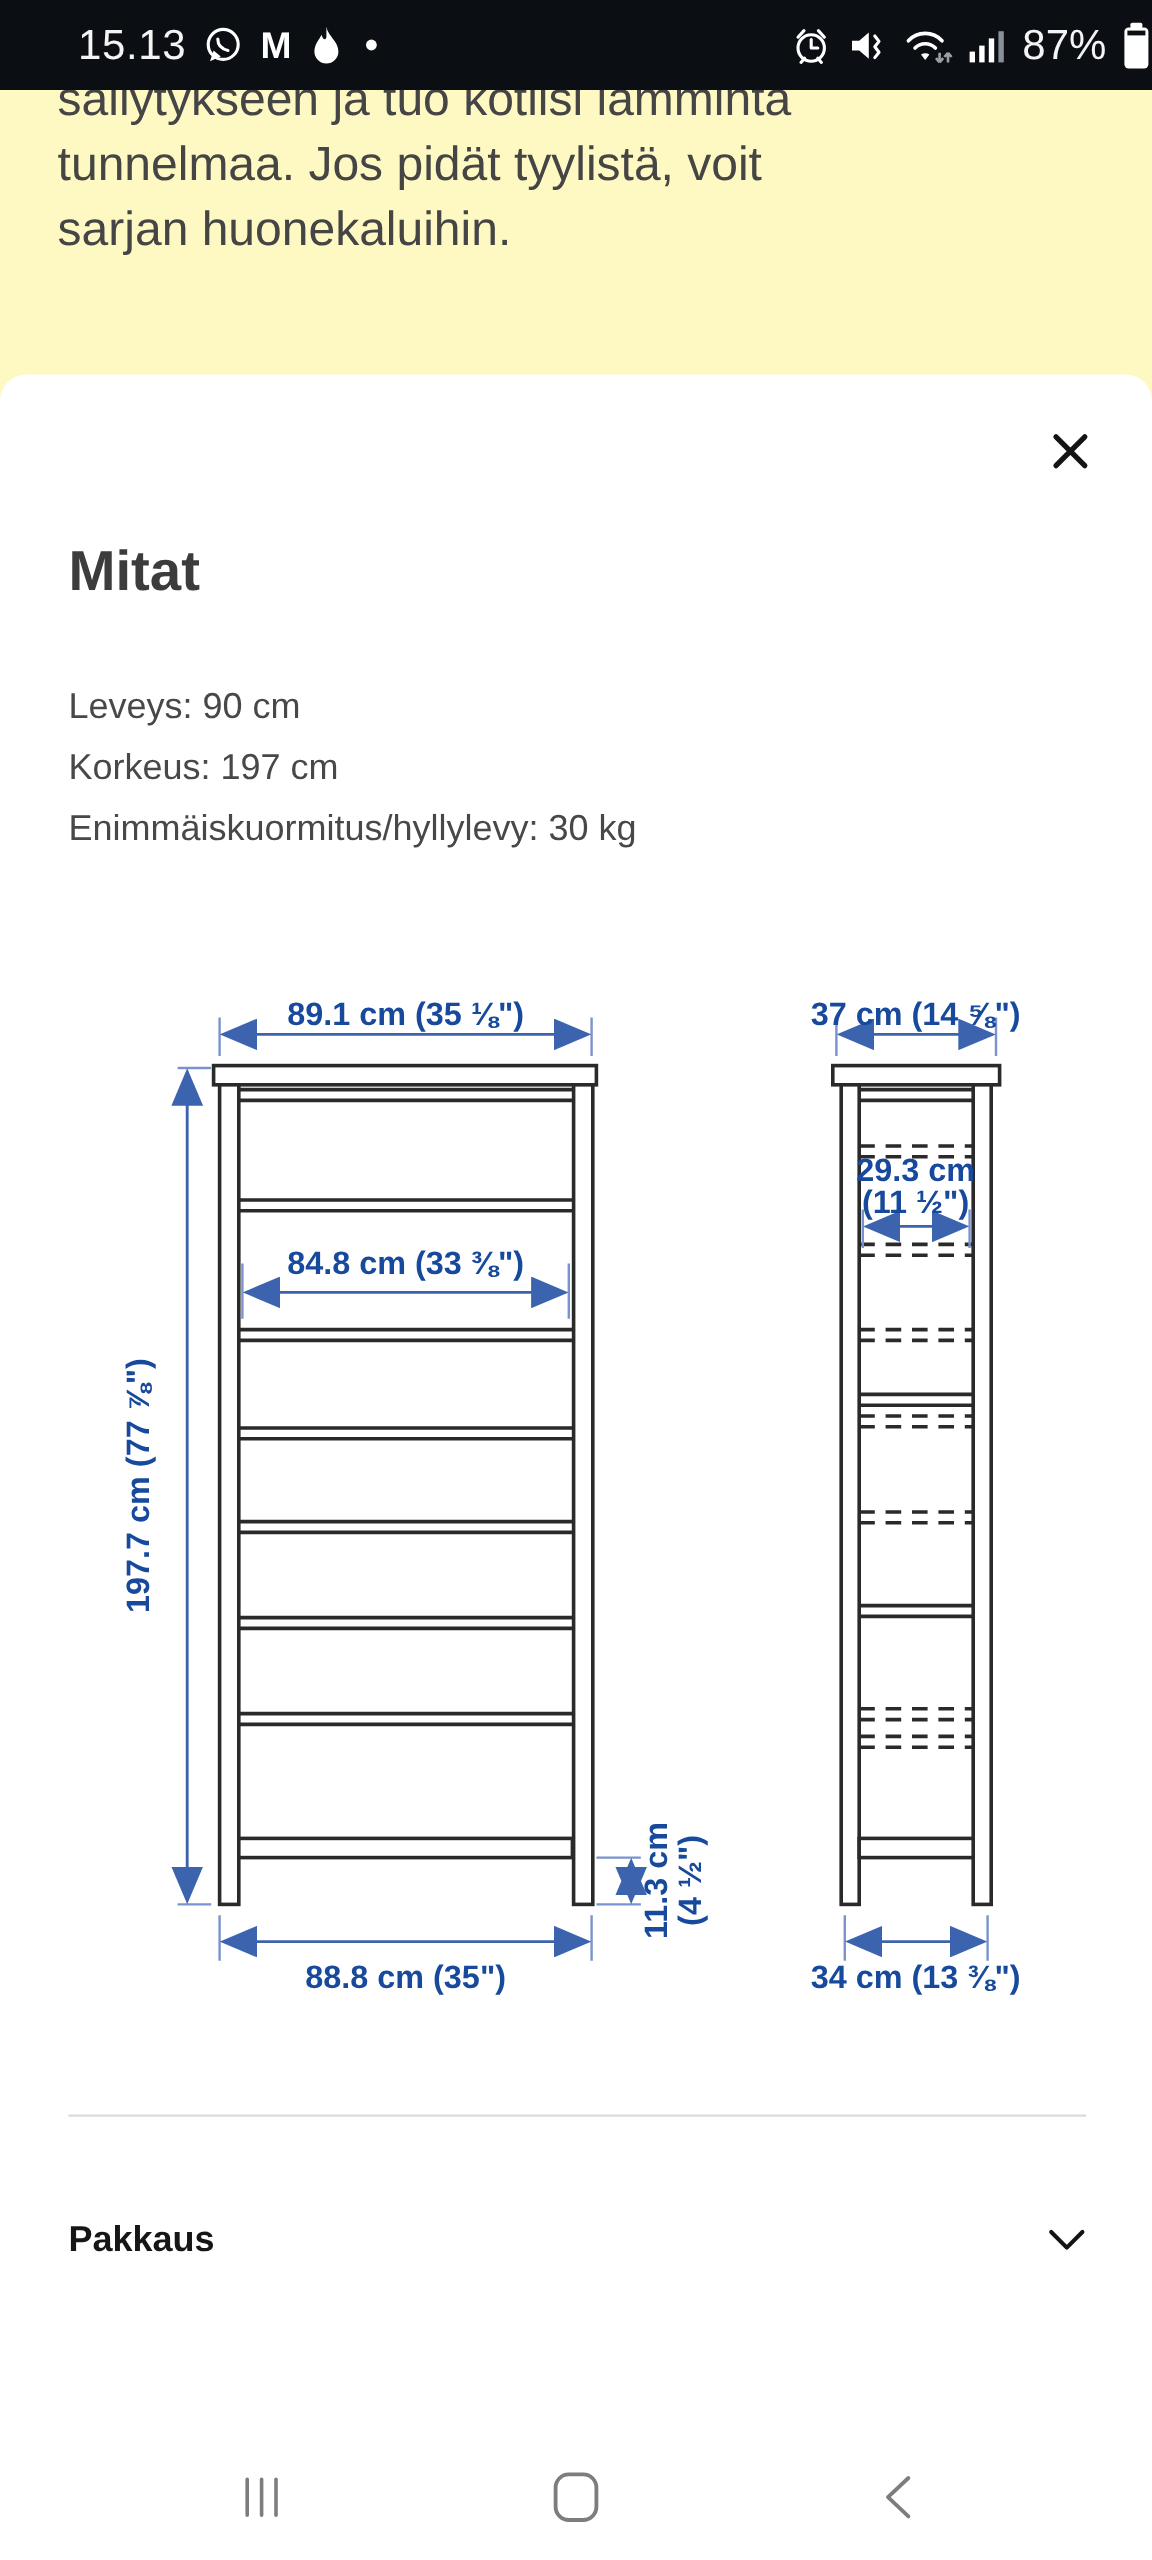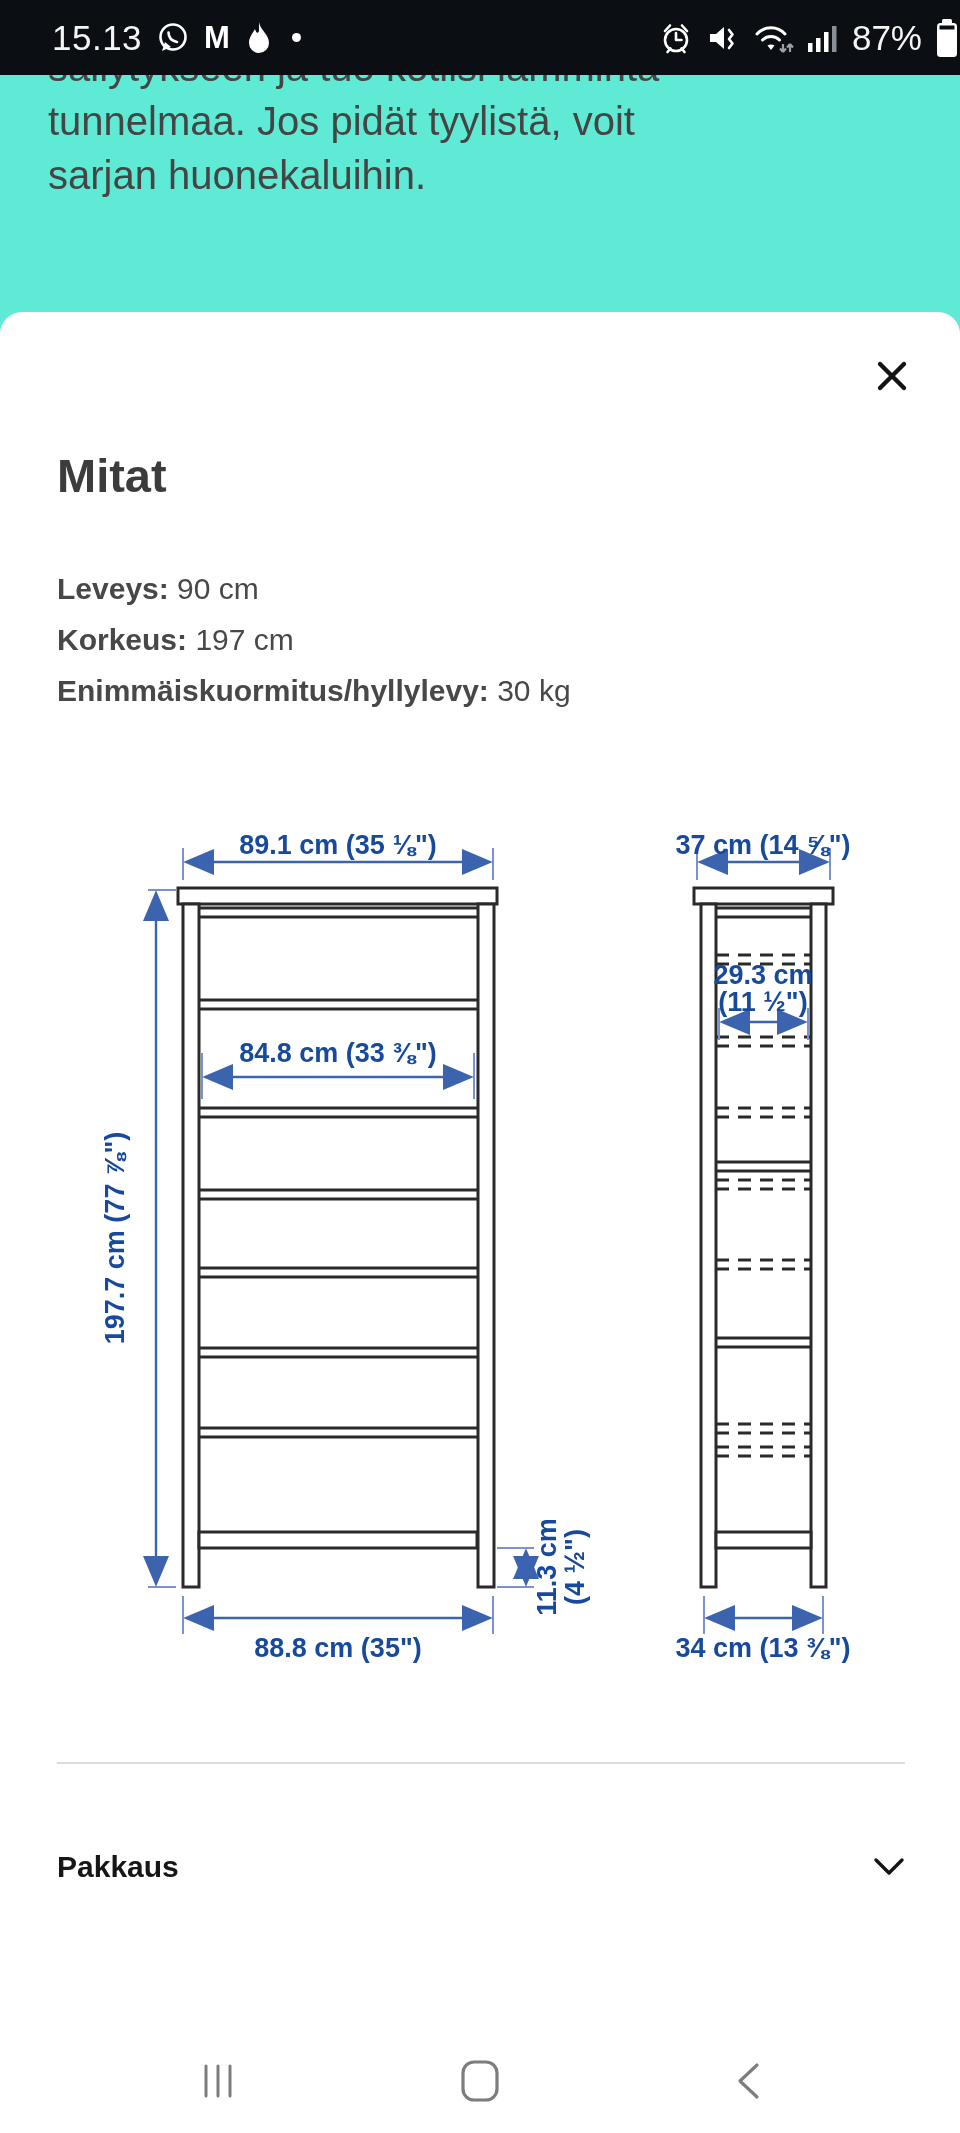--- a/index.html
+++ b/index.html
@@ -1,40 +1,40 @@
 <!DOCTYPE html>
 <html><head>
 <meta charset="utf-8">
 <style>
   html,body{margin:0;padding:0;background:#e9e9e9;}
   .screen{position:relative;width:960px;height:2133px;margin:0 auto;overflow:hidden;
           font-family:"Liberation Sans",sans-serif;background:#ffffff;}
 
   
-  .dim-page{position:absolute;left:0;top:0;width:960px;height:360px;background:#5eead4;z-index:0;}
+  .dim-page{position:absolute;left:0;top:16px;width:960px;height:360px;background:#fef9c3;z-index:0;}
   .dim-para{position:absolute;left:48px;top:40px;font-size:40px;line-height:54px;color:#454545;}
 
   
   .status-bar{position:absolute;left:0;top:0;width:960px;height:75px;background:#0b0e13;z-index:5;
               display:flex;align-items:center;color:#f4f4f4;}
-  .sb-left{display:flex;align-items:center;gap:13px;padding-left:52px;}
+  .sb-left{display:flex;align-items:center;gap:13px;padding-left:65px;}
   .sb-right{display:flex;align-items:center;gap:12px;margin-left:auto;}
   .sb-time{font-size:35px;letter-spacing:0.5px;}
   .sb-pct{font-size:35px;}
   .gmail-m{font-size:31px;font-weight:bold;color:#fff;line-height:1;}
   .sb-dot{width:9px;height:9px;border-radius:50%;background:#fff;margin-left:4px;}
   .sb-icon{display:block;}
 
   
   .sheet{position:absolute;left:0;top:312px;width:960px;height:1821px;background:#ffffff;
          border-radius:22px 22px 0 0;z-index:2;}
   .close-btn{position:absolute;top:44px;right:48px;width:40px;height:40px;cursor:pointer;}
   .sheet-title{position:absolute;left:57px;top:136px;font-size:47px;font-weight:bold;color:#3c3c3c;}
   .specs{position:absolute;left:57px;top:251px;font-size:30px;line-height:51px;color:#484848;}
-  .spec-label{font-weight:bold;}
+  .spec-label{font-weight:normal;}
   .diagram{position:absolute;left:0;top:498px;width:960px;height:880px;}
   .divider{position:absolute;left:57px;top:1450px;width:848px;height:2px;background:#dcdcdc;}
   .section-row{position:absolute;left:57px;top:1520px;width:848px;height:70px;
                display:flex;align-items:center;justify-content:space-between;cursor:pointer;}
   .section-label{font-size:30px;font-weight:bold;color:#161616;text-align:right;}
 
   
   .nav-bar{position:absolute;left:0;top:2028px;width:960px;height:105px;z-index:6;}
   .nav-btn{position:absolute;top:0;width:120px;height:105px;display:flex;align-items:center;justify-content:center;cursor:pointer;}
   .nav-recents{left:158px;} .nav-home{left:420px;} .nav-back{left:688px;}

